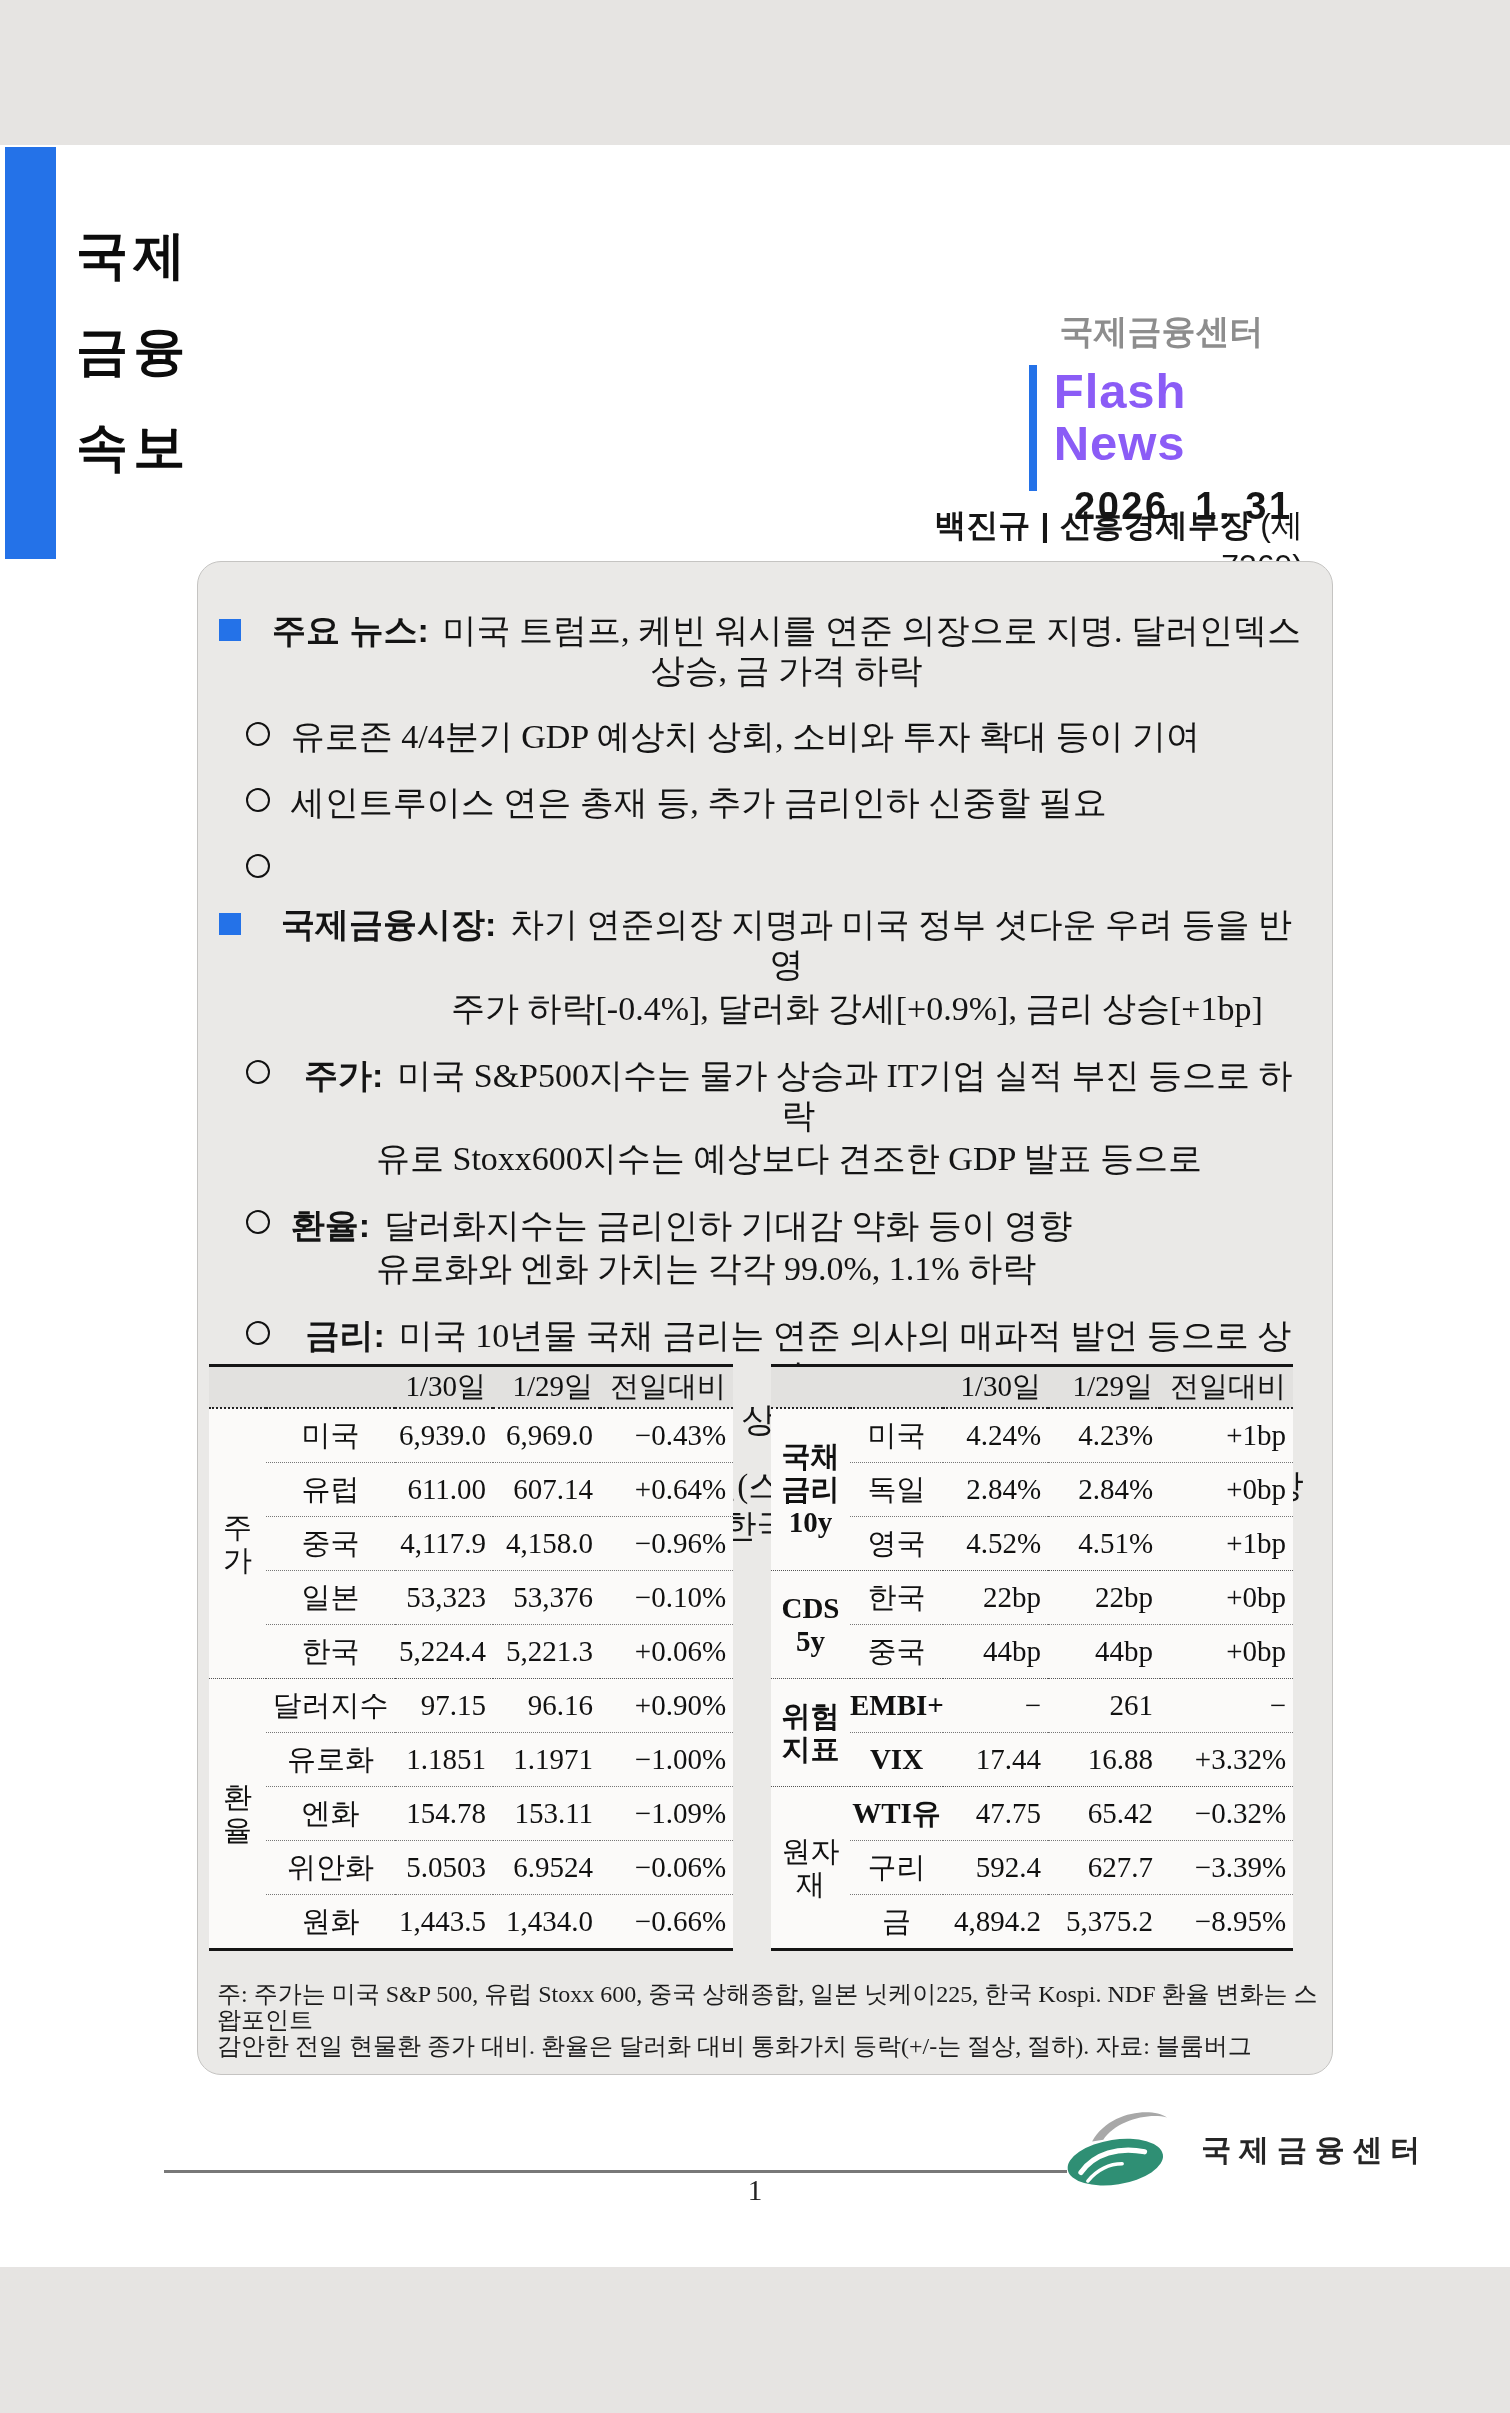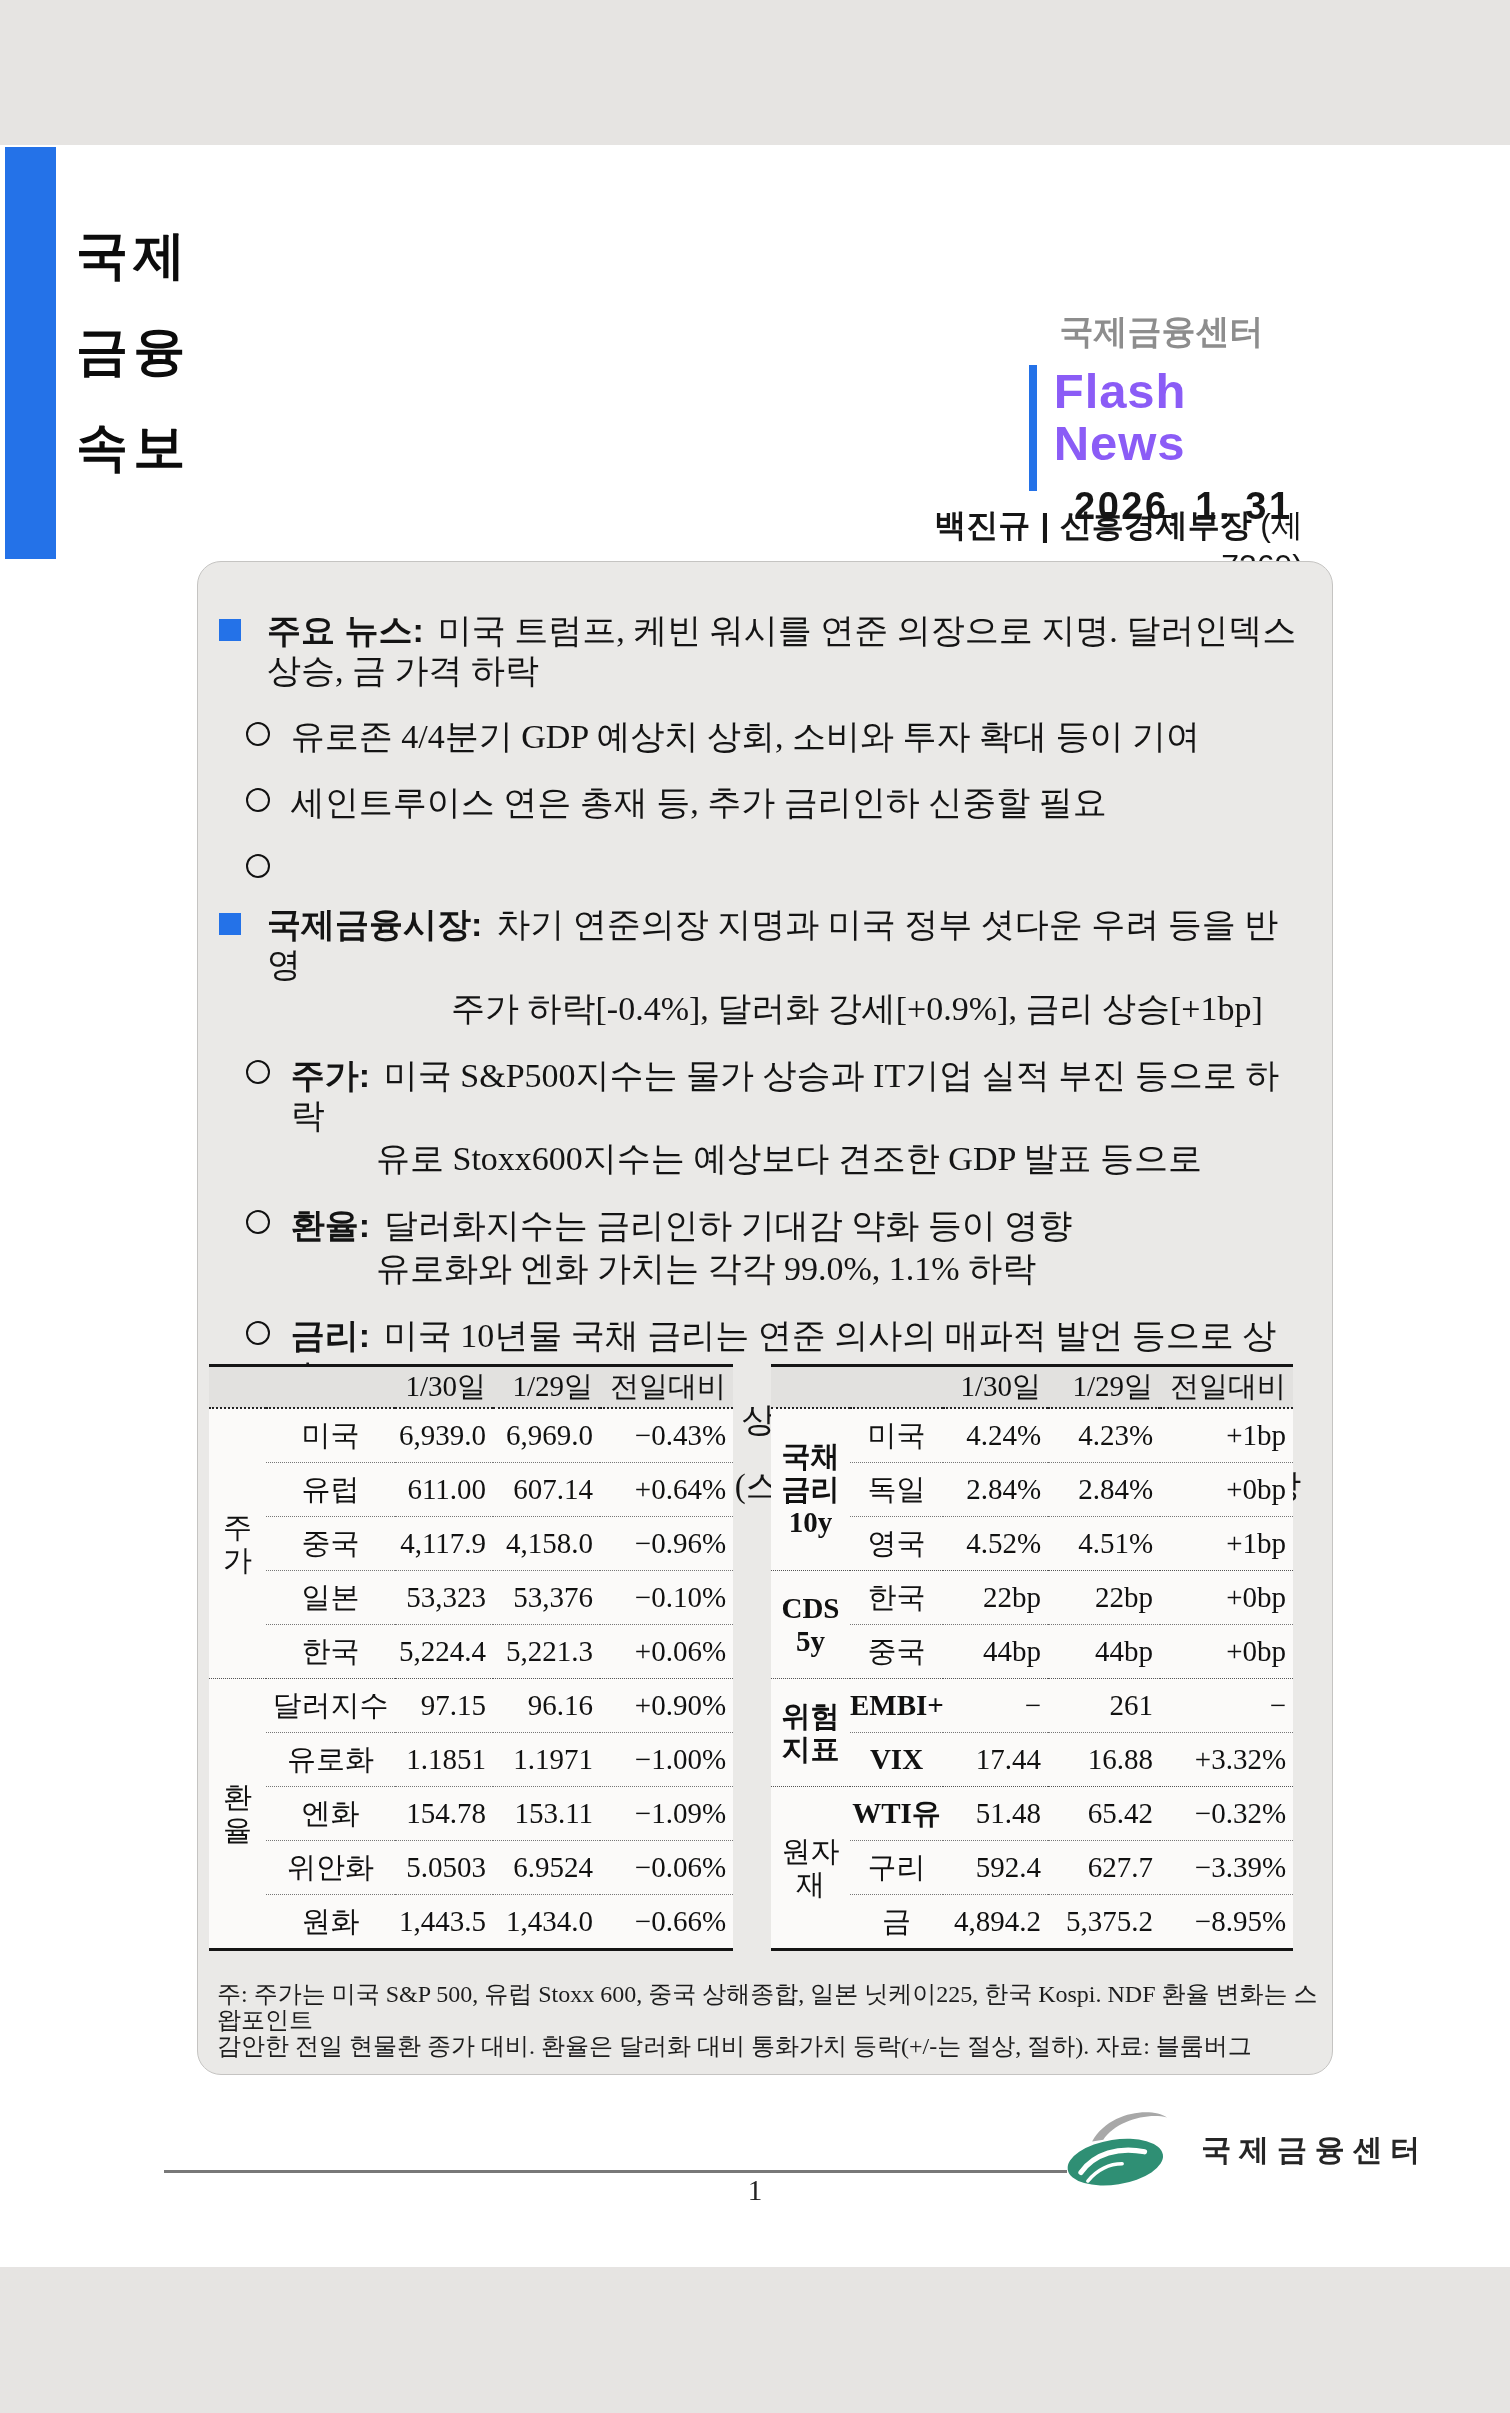--- a/index.html
+++ b/index.html
@@ -25,21 +25,21 @@
   .brand-date{font-family:"Liberation Sans",sans-serif;font-size:38px;font-weight:700;
               color:#161616;margin-top:15.5px;letter-spacing:2.6px;}
   .byline{position:absolute;left:862px;top:504px;width:441px;text-align:right;
           font-family:"Liberation Sans",sans-serif;font-size:32px;color:#161616;}
   .byline .bld{font-weight:700;}
   .byline .sep{font-weight:700;margin:0 10.3px;}
   .byline .note{font-weight:400;margin-left:8.6px;}
 
   
   .box{position:absolute;left:197px;top:561px;width:1136px;height:1514px;box-sizing:border-box;
-       background:#eae9e7;border:1.7px solid #c5c4c2;border-radius:24px;}
+       background:#eae9e7;border:1.7px solid #c5c4c2;border-radius:24px;text-align:center;}
   .lines{padding:48px 26px 0 19px;}
   .line{display:flex;align-items:flex-start;font-size:34px;line-height:40px;margin-top:26px;color:#141414;}
   .line:first-child{margin-top:0;}
   .line.cont{margin-top:3.4px;}
   .line .sq{flex:0 0 auto;width:22.4px;height:22.4px;background:#2472e8;margin:8.6px 26px 0 1.7px;}
   .line .circ{flex:0 0 auto;width:24px;height:24px;border:2.6px solid #111;border-radius:50%;
               margin:5.2px 20.7px 0 0;box-sizing:border-box;}
   .line.sub{padding-left:29px;}
   .line.ind-a{padding-left:159px;}
   .line.ind-b{padding-left:234px;}
@@ -309,21 +309,21 @@
         <td class="lbl bold">VIX</td>
         <td class="num">17.44</td>
         <td class="num">16.88</td>
         <td class="num">+3.32%</td>
       </tr>
       <tr class="r">
         <td class="grp" rowspan="3">
             <span class="gl">원자재</span>
           </td>
         <td class="lbl bold">WTI유</td>
-        <td class="num">51.48</td>
+        <td class="num">47.75</td>
         <td class="num">65.42</td>
         <td class="num">−0.32%</td>
       </tr>
       <tr class="r">
         <td class="lbl">구리</td>
         <td class="num">592.4</td>
         <td class="num">627.7</td>
         <td class="num">−3.39%</td>
       </tr>
       <tr>

